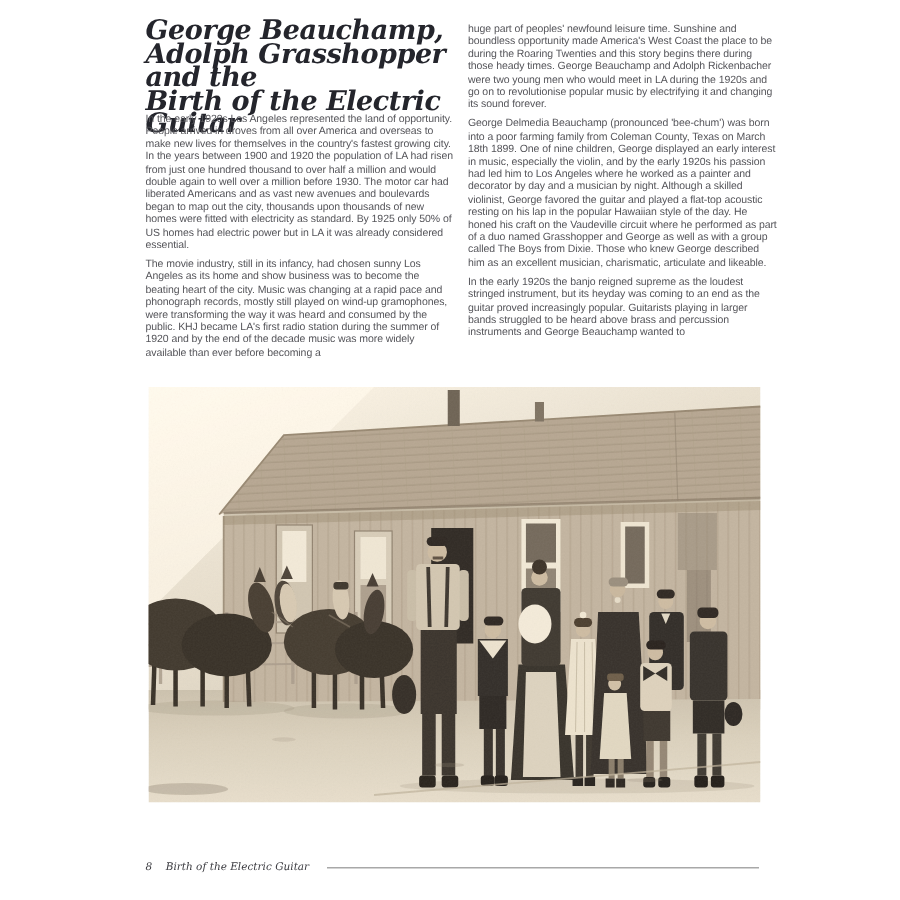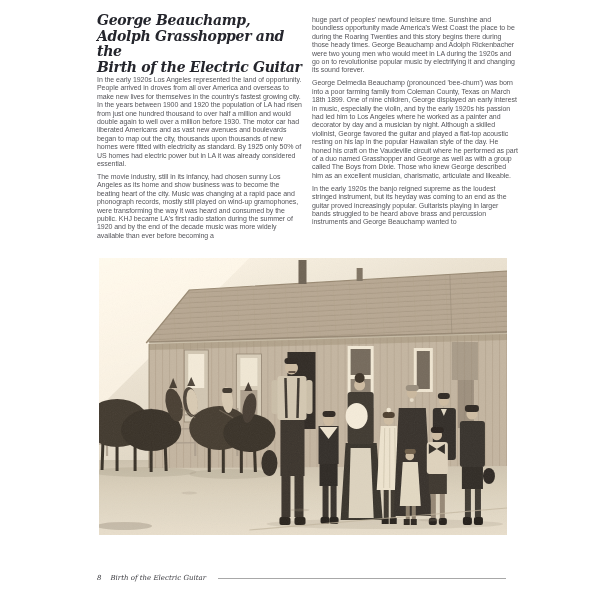--- a/index.html
+++ b/index.html
@@ -3,21 +3,21 @@
 <meta charset="utf-8">
 <style>
   html,body { margin:0; padding:0; background:#ffffff; }
   .page {
     position:relative; width:600px; height:600px; background:#ffffff;
     font-family:"Liberation Sans", sans-serif; overflow:hidden;
   }
   .article-title {
     position:absolute; left:97px; top:13px; width:215px;
     font-family:"DejaVu Serif", serif; font-style:italic; font-weight:700;
-    font-size:14px; line-height:15.5px; letter-spacing:-0.3px; color:#24252c;
+    font-size:18px; line-height:15.5px; letter-spacing:-0.3px; color:#24252c;
   }
   .article-title span { display:block; }
   .body-col {
     position:absolute; width:206px;
     font-size:7px; line-height:8.4px; letter-spacing:-0.05px;
     color:#55555a; text-align:left;
   }
   .col-left  { left:97px;  top:76px; }
   .col-right { left:312px; top:16px; }
   .body-col p { margin:0 0 4.5px 0; }

